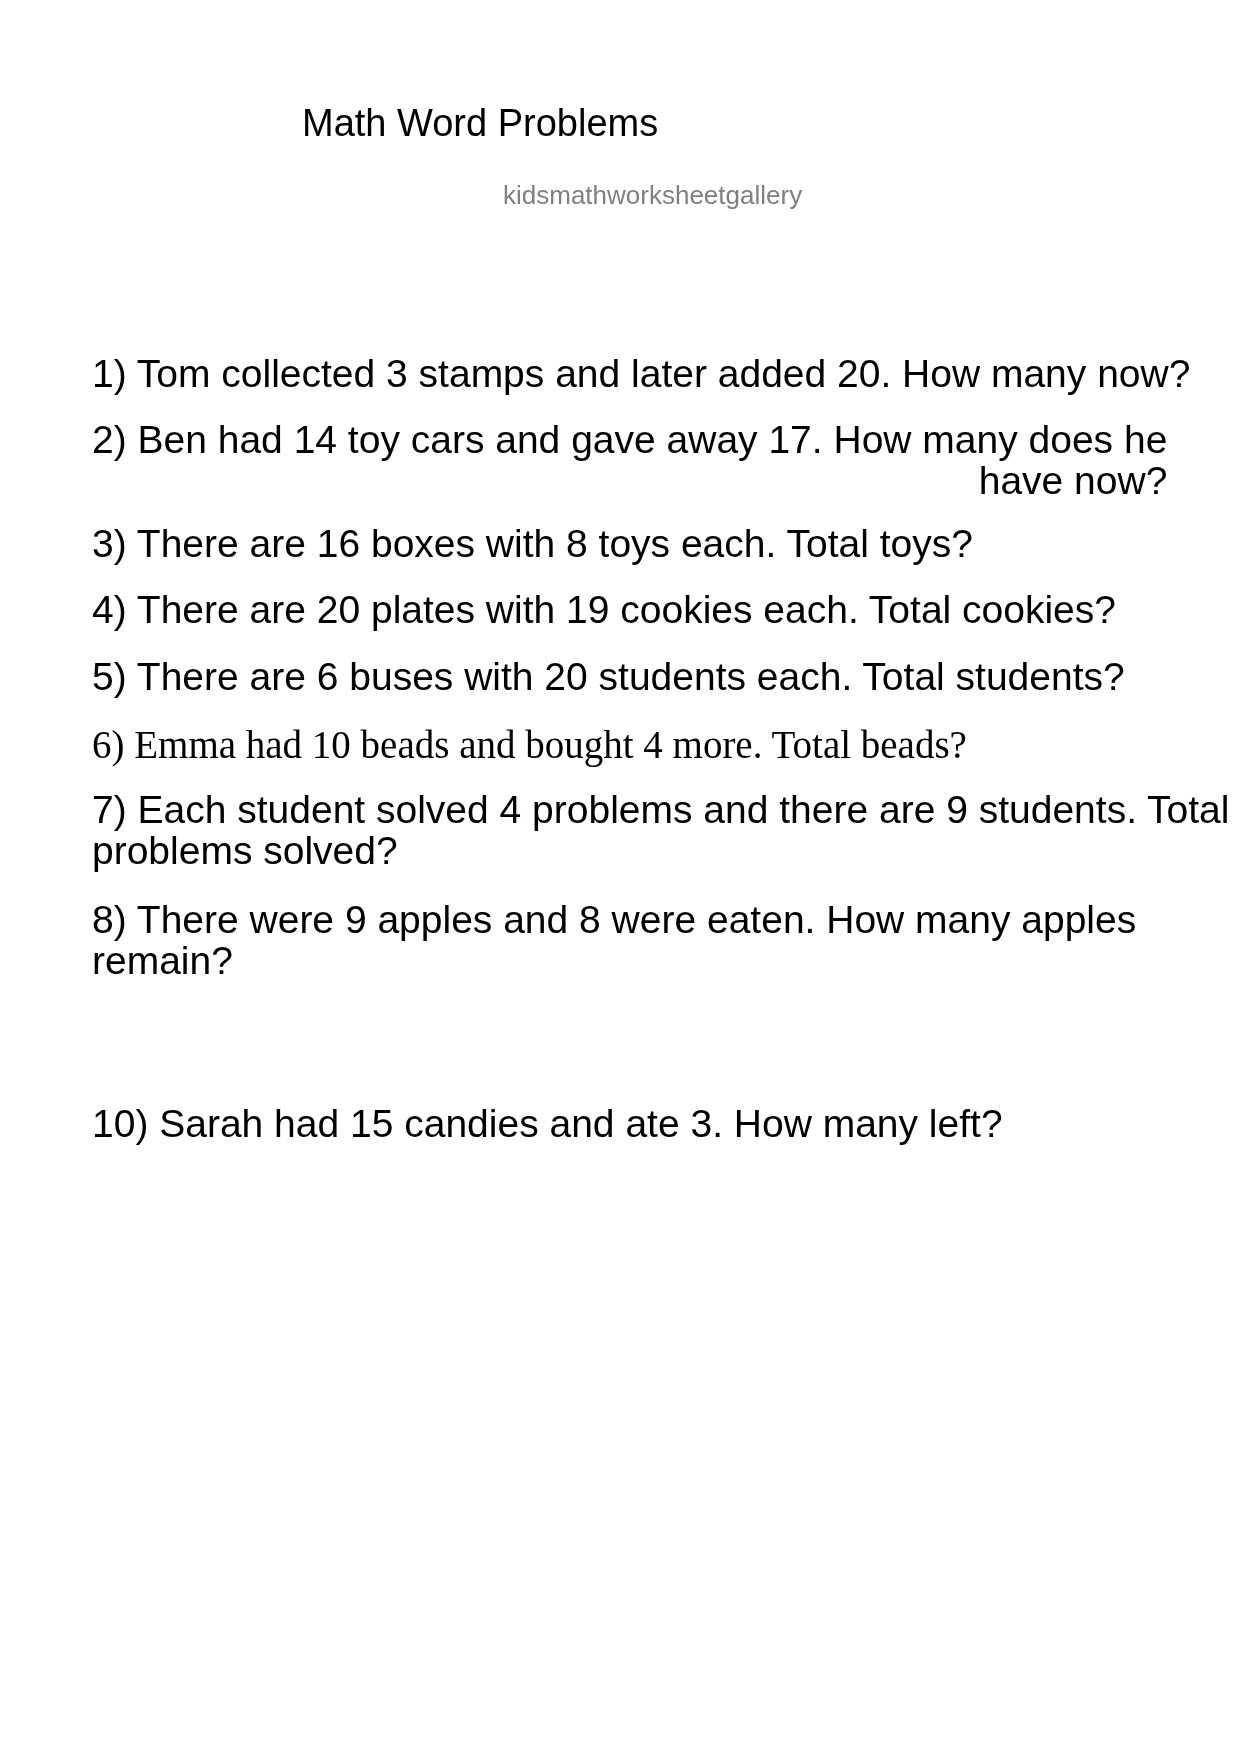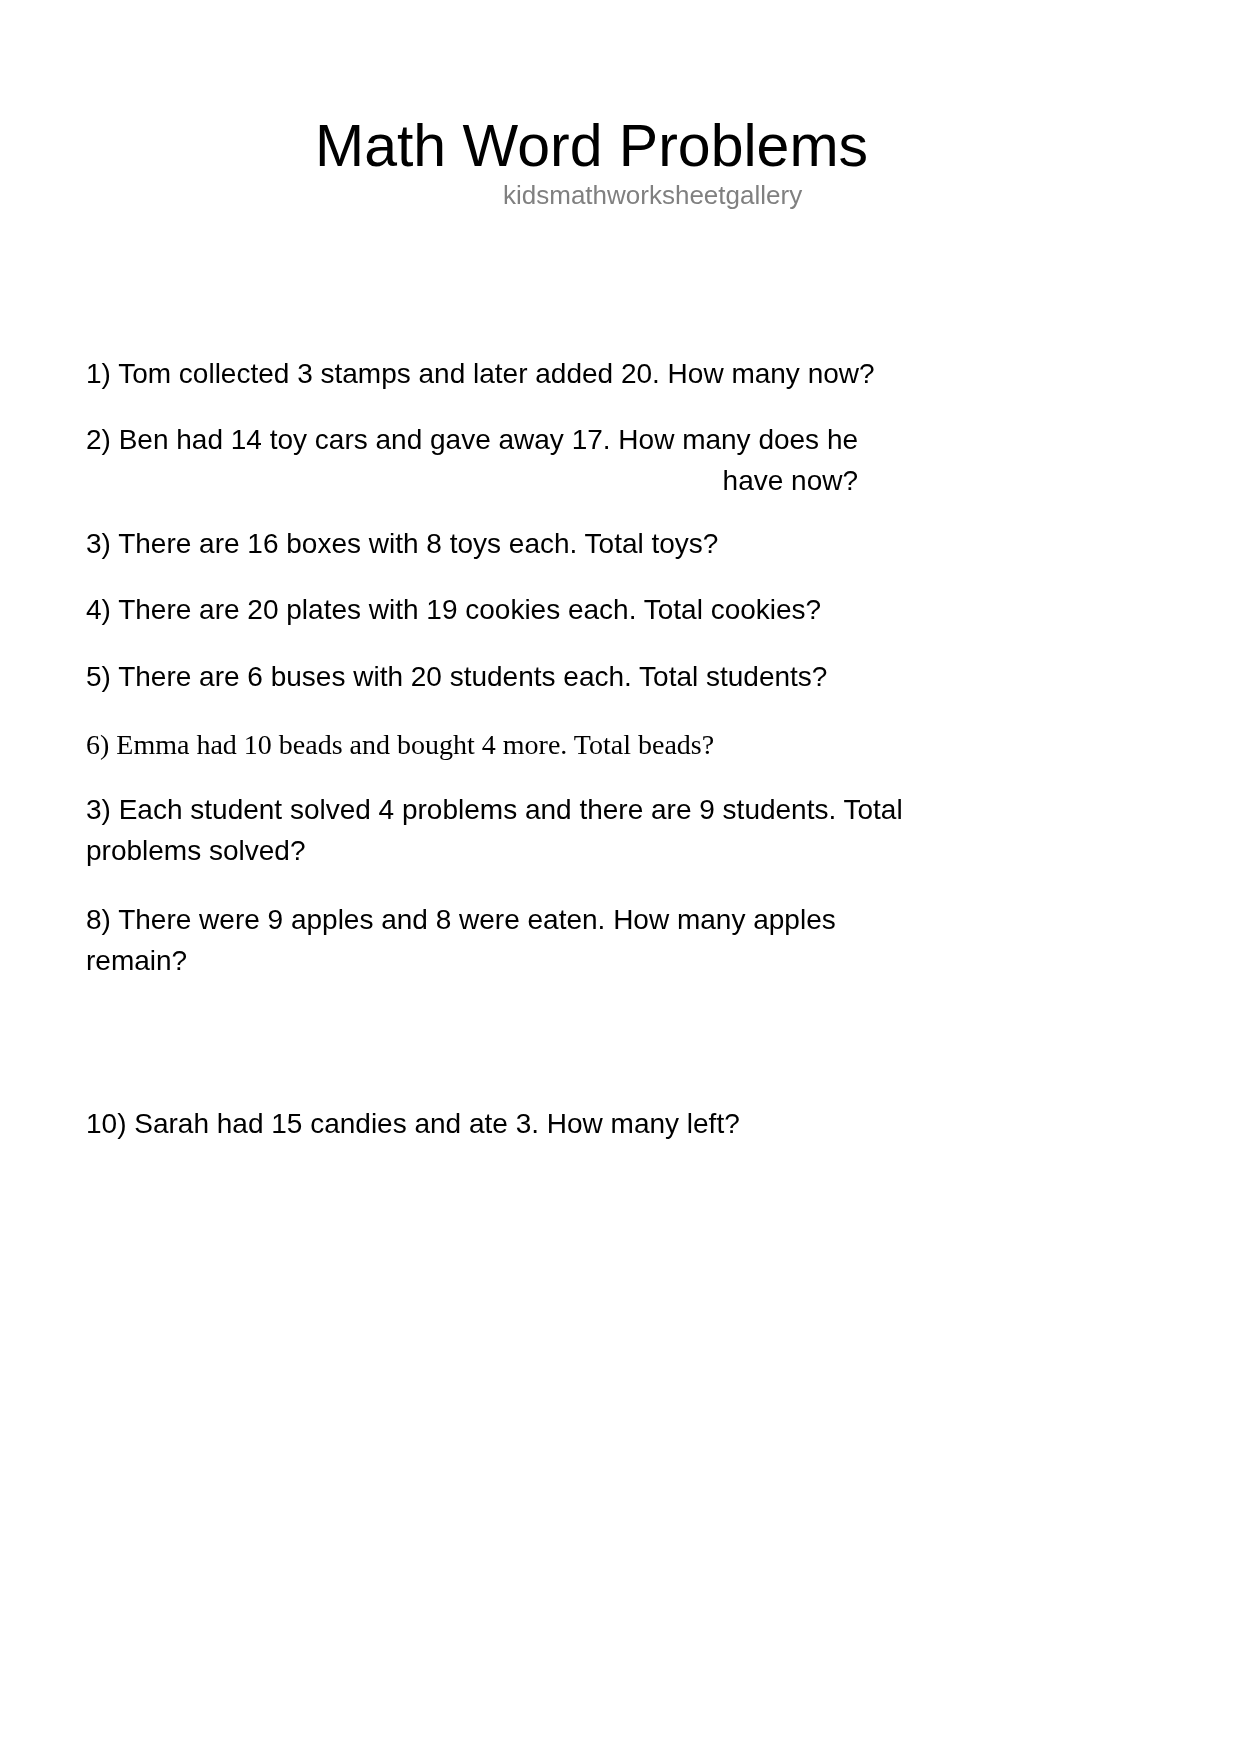--- a/index.html
+++ b/index.html
@@ -19,40 +19,40 @@
       position: absolute;
       left: 0; top: 0;
       width: 1240px;
       height: 1754px;
       background: #ffffff;
     }
     .title {
       position: absolute;
       left: 302px;
       top: 104px;
-      font-size: 59px;
+      font-size: 38px;
       line-height: 1;
       white-space: nowrap;
       color: #000000;
-      margin: 13px;
+      margin: 0;
       font-weight: normal;
     }
     .subtitle {
       position: absolute;
       left: 503px;
       top: 182px;
       font-size: 26px;
       line-height: 1;
       white-space: nowrap;
       color: #808080;
     }
     .problem {
       position: absolute;
-      left: 86px;
-      font-size: 28px;
+      left: 92px;
+      font-size: 39px;
       line-height: 41px;
       white-space: nowrap;
       color: #000000;
     }
     .problem .line {
       display: block;
     }
   </style>
 </head>
 <body>
@@ -80,21 +80,21 @@
 
   <div class="problem" style="top:656px;">
     <span class="line">5) There are 6 buses with 20 students each. Total students?</span>
   </div>
 
   <div class="problem" style="top:724px;font-family:Liberation Serif, serif;">
     <span class="line">6) Emma had 10 beads and bought 4 more. Total beads?</span>
   </div>
 
   <div class="problem" style="top:789px;">
-    <span class="line">3) Each student solved 4 problems and there are 9 students. Total</span>
+    <span class="line">7) Each student solved 4 problems and there are 9 students. Total</span>
     <span class="line">problems solved?</span>
   </div>
 
   <div class="problem" style="top:899px;">
     <span class="line">8) There were 9 apples and 8 were eaten. How many apples</span>
     <span class="line">remain?</span>
   </div>
 
 
   <div class="problem" style="top:1103px;">

